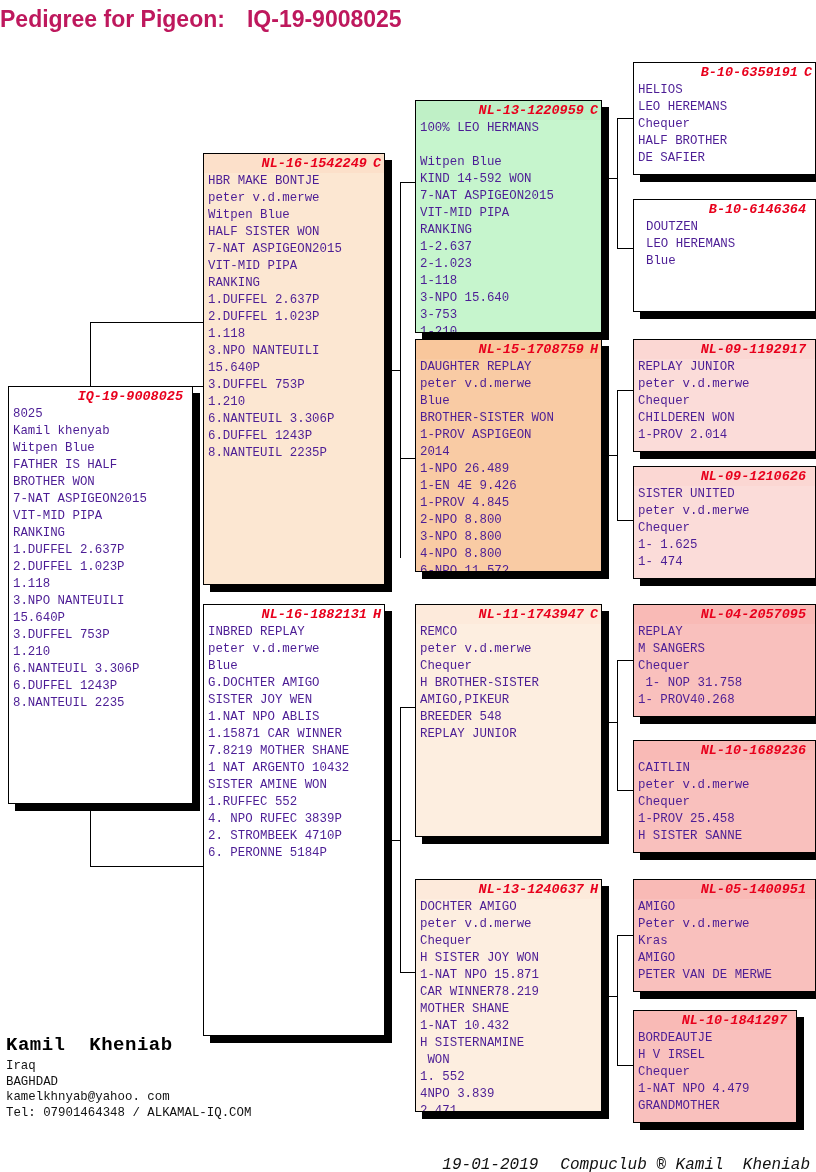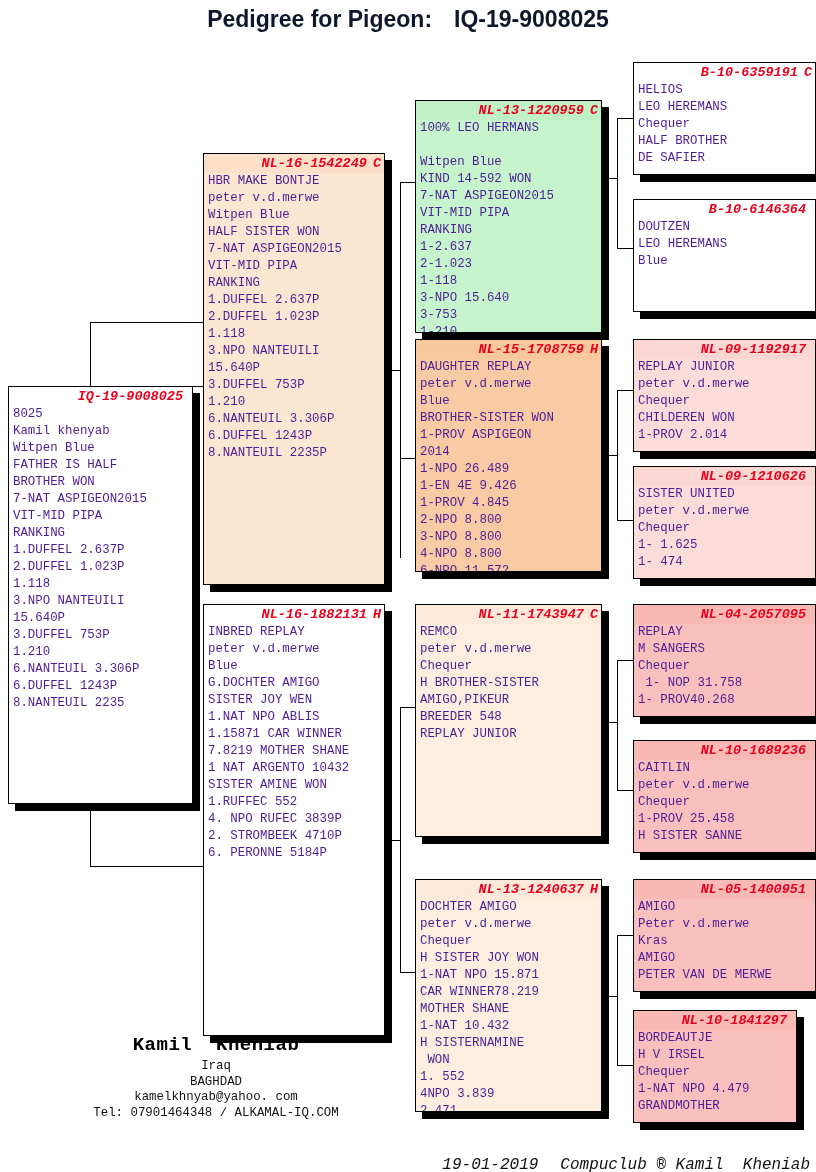--- a/index.html
+++ b/index.html
@@ -2,23 +2,23 @@
 <html><head>
 <meta charset="utf-8">
 <style>
   html,body{margin:0;padding:0;}
   body{
     width:816px;height:1172px;position:relative;background:#ffffff;
     font-family:"Liberation Mono","DejaVu Sans Mono",monospace;
     overflow:hidden;
   }
   #page-title{
-    position:absolute;left:0;top:6px;width:816px;text-align:center;
+    position:absolute;left:0;top:6px;width:816px;
     font-family:"Liberation Sans","DejaVu Sans",sans-serif;
-    font-size:23px;font-weight:bold;color:#0f172a;letter-spacing:0px;
+    font-size:23px;font-weight:bold;color:#be185d;letter-spacing:0px;
   }
   #page-title .pt-gap{display:inline-block;width:22px;}
 
   
   .pbox{
     position:absolute;box-sizing:border-box;
     border:1px solid #000;background:#fff;
     box-shadow:7px 7px 0 0 #000;
     overflow:hidden;
   }
@@ -53,21 +53,21 @@
   .c-salmon { background:#f9c0bd; }
   .c-salmon .hdr { background:#f9bab6; }
 
   
   .ln{position:absolute;background:#000;}
   .lnh{height:1px;}
   .lnv{width:1px;}
 
   
   #breeder{
-    position:absolute;left:6px;top:1034px;width:420px;text-align:center;
+    position:absolute;left:6px;top:1034px;width:420px;
   }
   #breeder .bname{
     font-size:19px;font-weight:bold;color:#000;
     font-family:"Liberation Mono","DejaVu Sans Mono",monospace;
     letter-spacing:0.5px;margin-bottom:3px;white-space:pre;
   }
   #breeder .bline{
     font-size:12.4px;line-height:15.6px;color:#111;white-space:pre;
     font-family:"Liberation Mono","DejaVu Sans Mono",monospace;
   }
@@ -260,21 +260,21 @@
   <div class="hdr">
     <span>B-10-6359191</span><span class="sexmark">C</span>
   </div>
   <div class="body">HELIOS
 LEO HEREMANS
 Chequer
 HALF BROTHER
 DE SAFIER</div>
 </div>
 
-<div class="pbox c-white" style="left:633px; top:199px; width:183px; height:113px;">
+<div class="pbox c-white" style="left:633px; top:199px; width:183px; height:113px;padding-left:8px;">
   <div class="hdr">
     <span>B-10-6146364</span><span class="sexmark"></span>
   </div>
   <div class="body">DOUTZEN
 LEO HEREMANS
 Blue</div>
 </div>
 
 <div class="pbox c-pink" style="left:633px; top:339px; width:183px; height:113px;">
   <div class="hdr">

